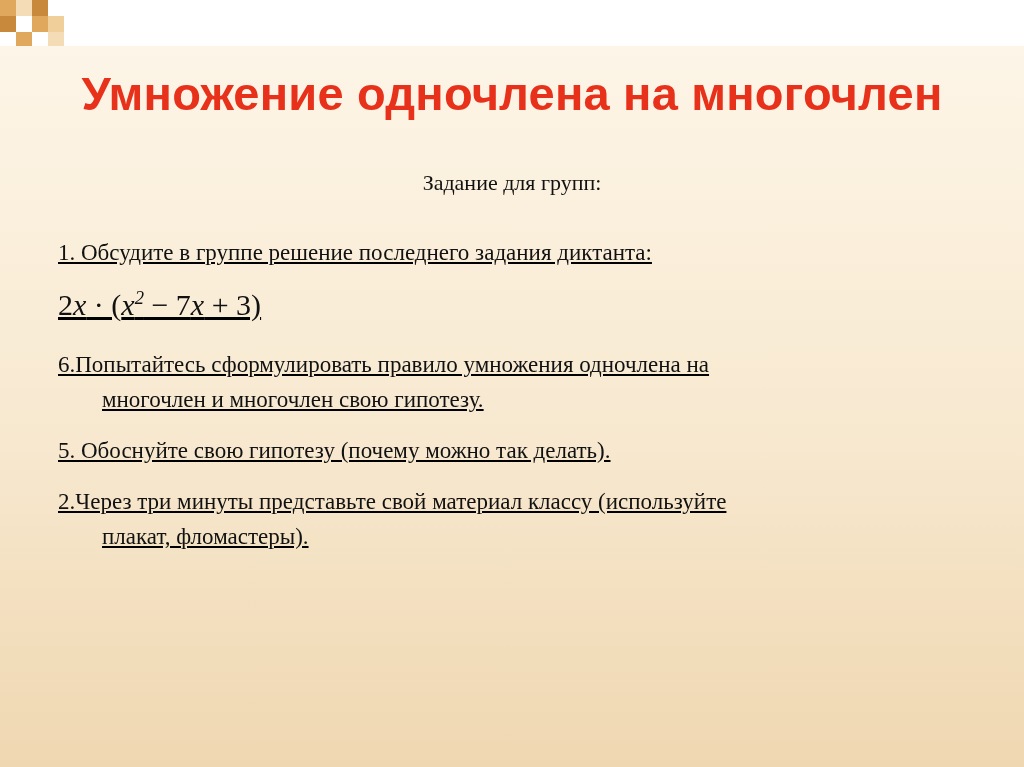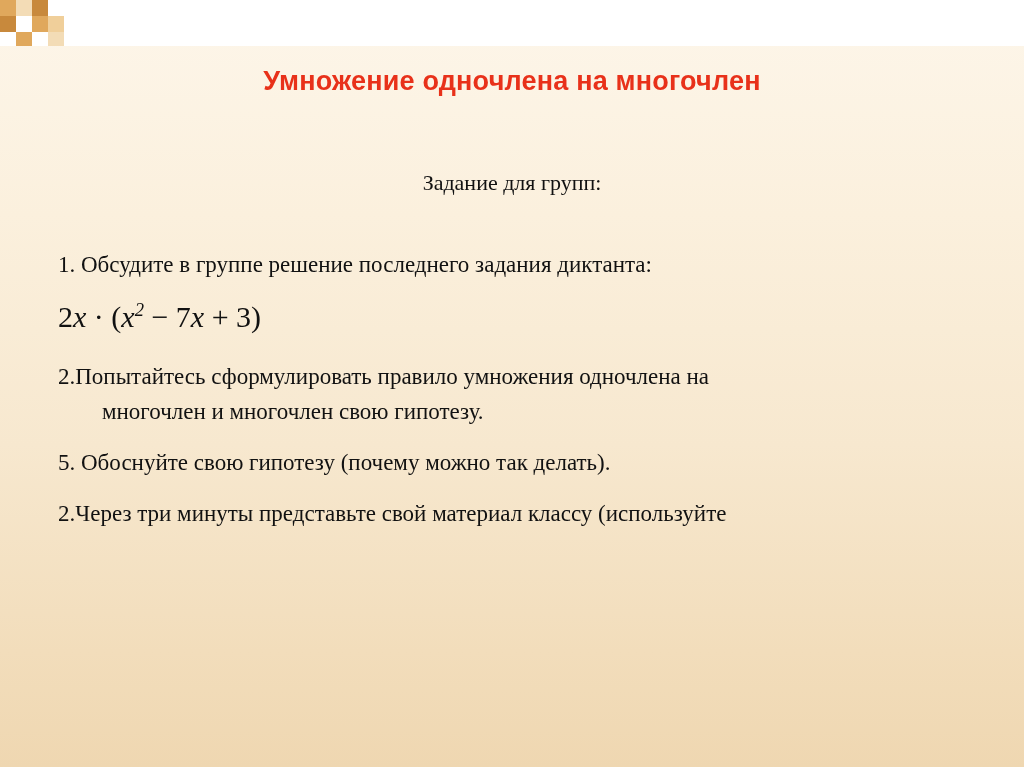--- a/index.html
+++ b/index.html
@@ -50,40 +50,41 @@
   }
 
   .title {
     position: absolute;
     top: 66px;
     left: 0;
     width: 1024px;
     text-align: center;
     font-family: "Liberation Sans", sans-serif;
     font-weight: bold;
-    font-size: 27px;
+    font-size: 47px;
     color: #e8311a;
     letter-spacing: 0.2px;
   }
 
   .subtitle {
     position: absolute;
     top: 170px;
     left: 0;
     width: 1024px;
     text-align: center;
     font-size: 22px;
     color: #111111;
   }
 
   .body {
     position: absolute;
-    top: 248px;
+    top: 236px;
     left: 58px;
     width: 910px;
+    text-decoration: underline;
   }
   .item {
     font-size: 23px;
     color: #111111;
     line-height: 1.52;
     margin-bottom: 16px;
   }
   .item.justify {
     text-align: justify;
     text-align-last: left;
@@ -140,24 +141,25 @@
 
   <div class="body">
 
     <div class="item">1. Обсудите в группе решение последнего задания  диктанта:</div>
 
     <div class="formula">
       <span class="up">2</span><span>x</span><span class="up"> · (</span><span>x</span><sup>2</sup><span class="up"> − 7</span><span>x</span><span class="up"> + 3)</span>
     </div>
 
     <div class="item justify">
-      <span>2.Попытайтесь    сформулировать    правило  умножения  одночлена  на</span>
+      <span>6.Попытайтесь    сформулировать    правило  умножения  одночлена  на</span>
       <span class="indent">многочлен и многочлен свою гипотезу.</span>
     </div>
 
     <div class="item">5. Обоснуйте свою гипотезу (почему можно так делать).</div>
 
     <div class="item justify">
       <span>2.Через  три  минуты  представьте  свой  материал  классу  (используйте</span>
+      <span class="indent">плакат, фломастеры).</span>
     </div>
 
   </div>
 </div>
 
 </body></html>

